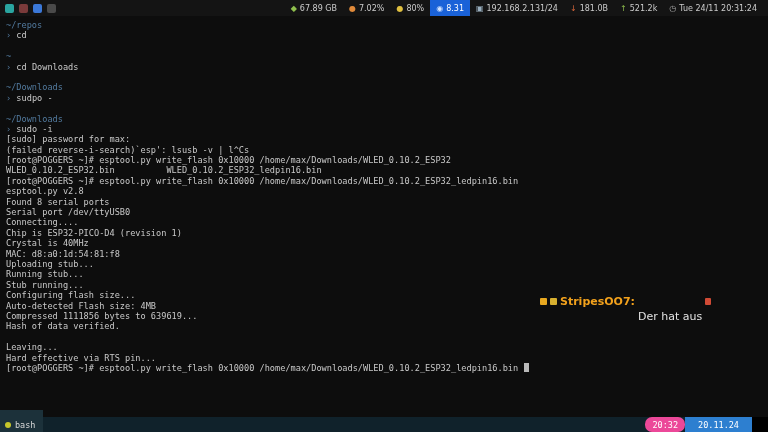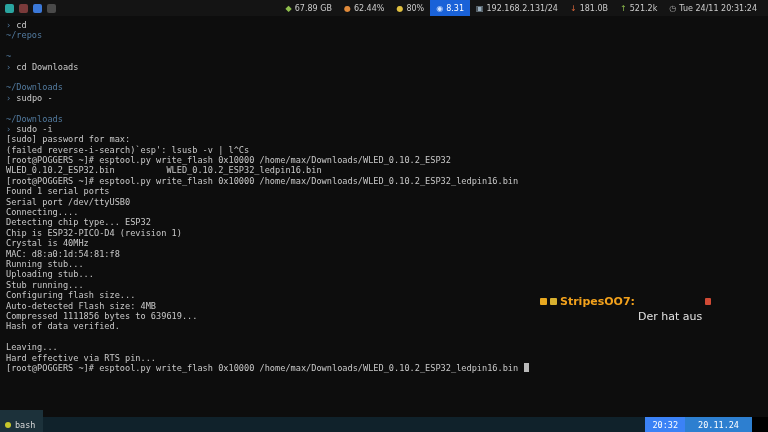--- a/index.html
+++ b/index.html
@@ -45,21 +45,21 @@
   .nsuffix { width:6px; height:7px; background:#d04a35; border-radius:1px; display:inline-block; }
 
   
   .statusbar { position:absolute; bottom:0; left:0; width:752px; height:15px; background:#10222b;
                display:flex; align-items:center; justify-content:space-between;
                font-size:8.5px; color:#cccccc; }
   .sb-left { display:flex; align-items:center; gap:4px; background:#1c313a; height:29px; padding:0 8px 0 5px; }
   .sb-dot { width:6px; height:6px; border-radius:50%; background:#c6c62a; display:inline-block; }
   .sb-session { color:#d8d8d8; }
   .sb-right { display:flex; height:15px; }
-  .sb-time { background:#3b82f6; color:#ffffff; padding:0 7px; display:flex; align-items:center; }
+  .sb-time { background:#ec4899; color:#ffffff; padding:0 7px; display:flex; align-items:center;border-radius:7px; }
   .sb-date { background:#2d7fd0; color:#ffffff; padding:0 13px; display:flex; align-items:center; }
 </style>
 </head>
 <body>
 
 <div class="screen">
 
   <div class="topbar">
     <div class="tray">
       <span class="ticon t1"></span>
@@ -67,21 +67,21 @@
       <span class="ticon t3"></span>
       <span class="ticon t4"></span>
     </div>
     <div class="stats">
       <div class="stat">
         <span class="ic ic-disk">◆</span>
         <span>67.89 GB</span>
       </div>
       <div class="stat">
         <span class="ic ic-cpu">●</span>
-        <span>62.44%</span>
+        <span>7.02%</span>
       </div>
       <div class="stat">
         <span class="ic ic-mem">●</span>
         <span>80%</span>
       </div>
       <div class="stat load-seg">
         <span class="ic ic-load">◉</span>
         <span>8.31</span>
       </div>
       <div class="stat">
@@ -98,45 +98,45 @@
       </div>
       <div class="stat">
         <span class="ic ic-clock">◷</span>
         <span>Tue 24/11 20:31:24</span>
       </div>
     </div>
   </div>
 
   <div class="terminal">
     <div id="terminal-lines">
+        <div class="tline"><span class="seg-p">~/repos</span></div>
         <div class="tline"><span class="seg-g">› </span><span class="seg-w">cd</span></div>
-        <div class="tline"><span class="seg-p">~/repos</span></div>
         <div class="tline">&nbsp;</div>
         <div class="tline"><span class="seg-p">~</span></div>
         <div class="tline"><span class="seg-g">› </span><span class="seg-w">cd Downloads</span></div>
         <div class="tline">&nbsp;</div>
         <div class="tline"><span class="seg-p">~/Downloads</span></div>
         <div class="tline"><span class="seg-g">› </span><span class="seg-w">sudpo -</span></div>
         <div class="tline">&nbsp;</div>
         <div class="tline"><span class="seg-p">~/Downloads</span></div>
         <div class="tline"><span class="seg-g">› </span><span class="seg-w">sudo -i</span></div>
         <div class="tline"><span class="seg-w">[sudo] password for max:</span></div>
         <div class="tline"><span class="seg-w">(failed reverse-i-search)`esp': lsusb -v | l^Cs</span></div>
         <div class="tline"><span class="seg-w">[root@POGGERS ~]# esptool.py write_flash 0x10000 /home/max/Downloads/WLED_0.10.2_ESP32</span></div>
         <div class="tline"><span class="seg-w">WLED_0.10.2_ESP32.bin          WLED_0.10.2_ESP32_ledpin16.bin</span></div>
         <div class="tline"><span class="seg-w">[root@POGGERS ~]# esptool.py write_flash 0x10000 /home/max/Downloads/WLED_0.10.2_ESP32_ledpin16.bin</span></div>
-        <div class="tline"><span class="seg-w">Found 1 serial ports</span></div>
+        <div class="tline"><span class="seg-w">esptool.py v2.8</span></div>
+        <div class="tline"><span class="seg-w">Found 8 serial ports</span></div>
         <div class="tline"><span class="seg-w">Serial port /dev/ttyUSB0</span></div>
         <div class="tline"><span class="seg-w">Connecting....</span></div>
-        <div class="tline"><span class="seg-w">Detecting chip type... ESP32</span></div>
         <div class="tline"><span class="seg-w">Chip is ESP32-PICO-D4 (revision 1)</span></div>
         <div class="tline"><span class="seg-w">Crystal is 40MHz</span></div>
         <div class="tline"><span class="seg-w">MAC: d8:a0:1d:54:81:f8</span></div>
+        <div class="tline"><span class="seg-w">Uploading stub...</span></div>
         <div class="tline"><span class="seg-w">Running stub...</span></div>
-        <div class="tline"><span class="seg-w">Uploading stub...</span></div>
         <div class="tline"><span class="seg-w">Stub running...</span></div>
         <div class="tline"><span class="seg-w">Configuring flash size...</span></div>
         <div class="tline"><span class="seg-w">Auto-detected Flash size: 4MB</span></div>
         <div class="tline"><span class="seg-w">Compressed 1111856 bytes to 639619...</span></div>
         <div class="tline"><span class="seg-w">Hash of data verified.</span></div>
         <div class="tline">&nbsp;</div>
         <div class="tline"><span class="seg-w">Leaving...</span></div>
         <div class="tline"><span class="seg-w">Hard effective via RTS pin...</span></div>
         <div class="tline"><span class="seg-w">[root@POGGERS ~]# esptool.py write_flash 0x10000 /home/max/Downloads/WLED_0.10.2_ESP32_ledpin16.bin </span><span class="cursor"></span></div>
       </div>

